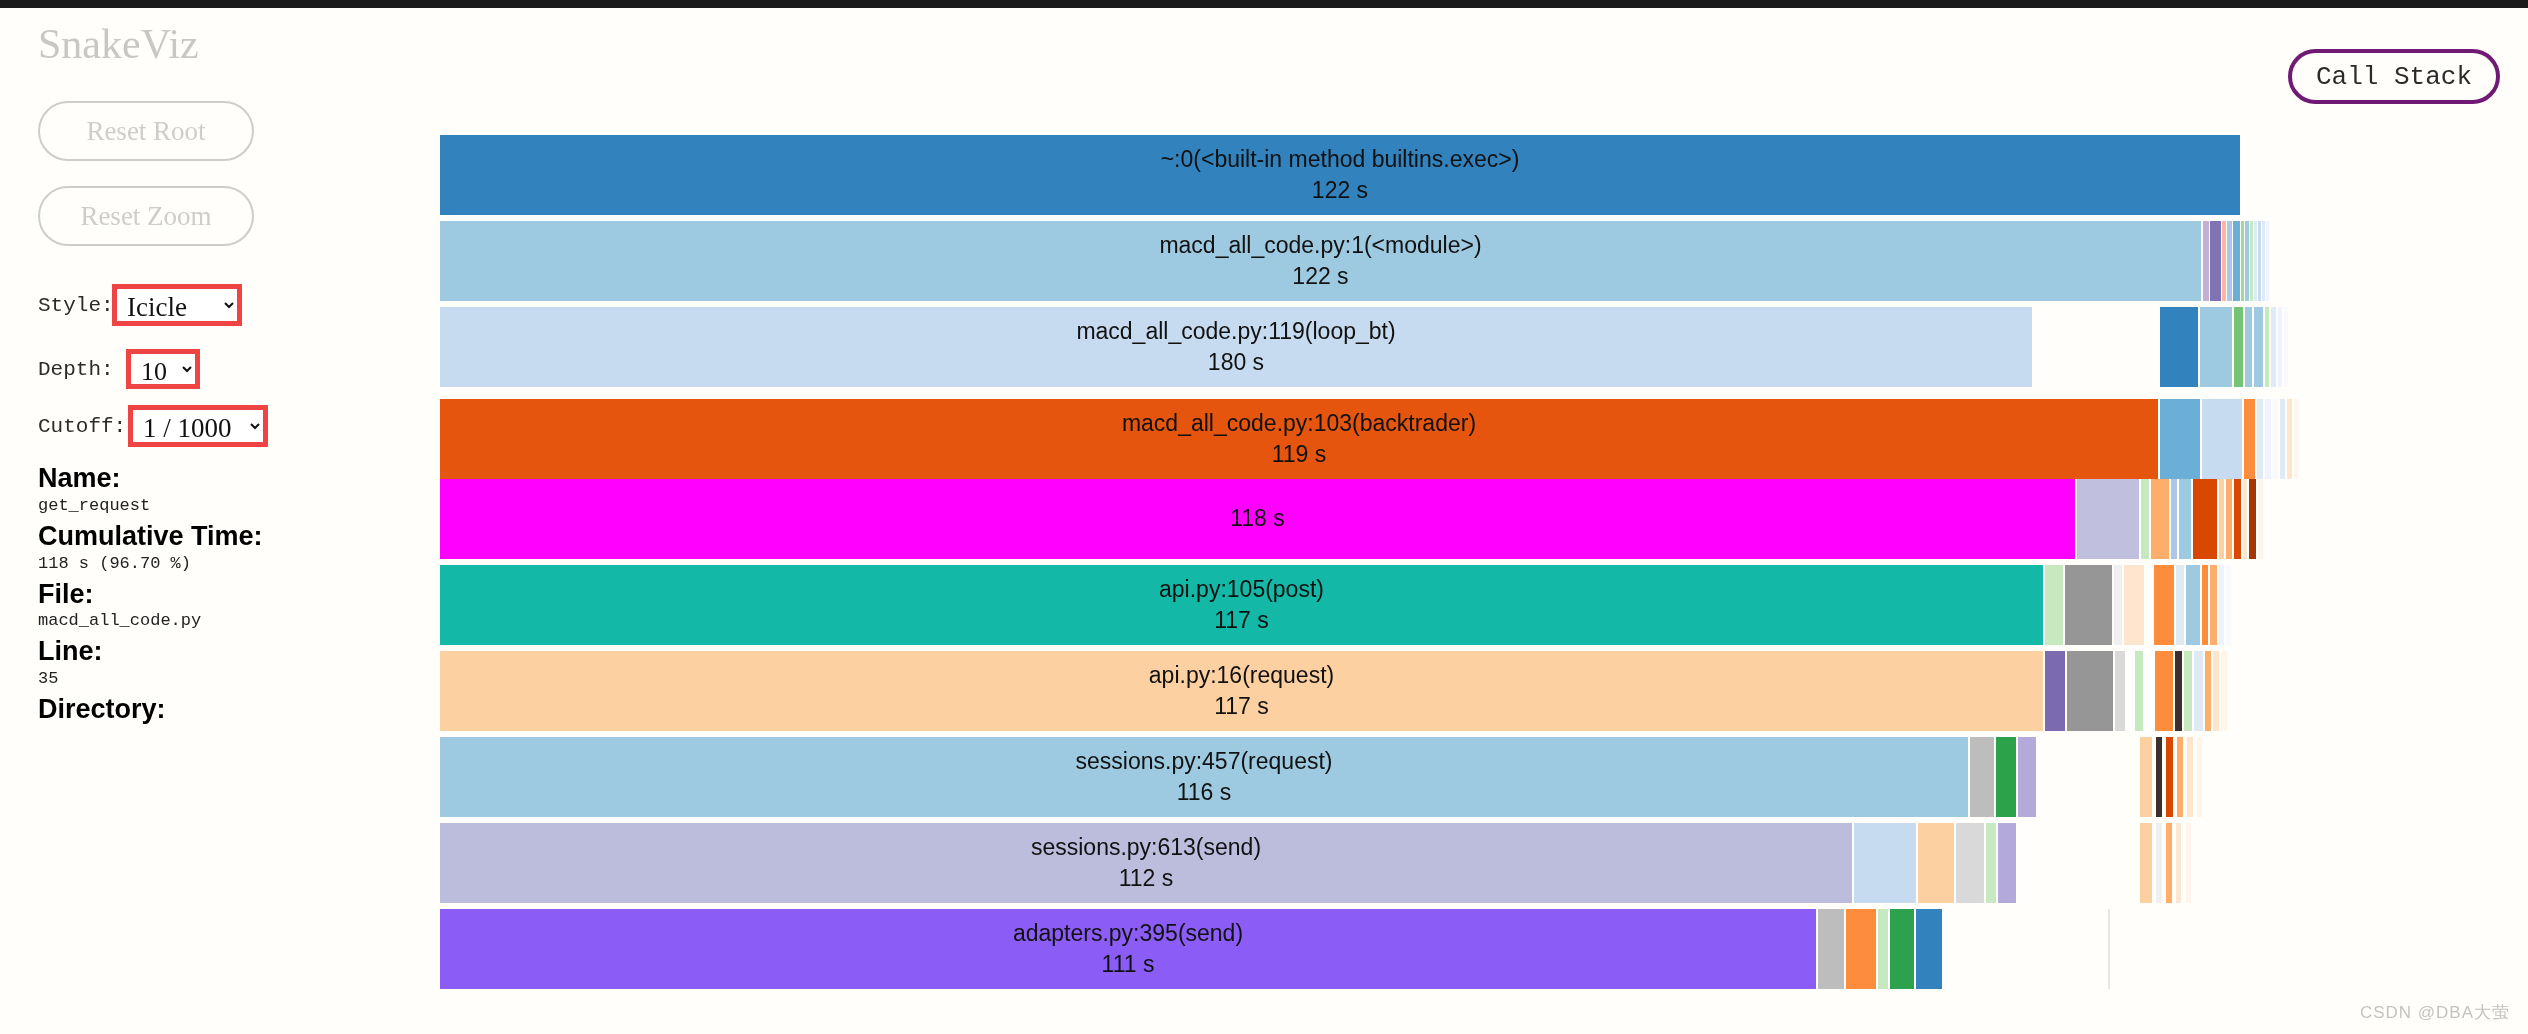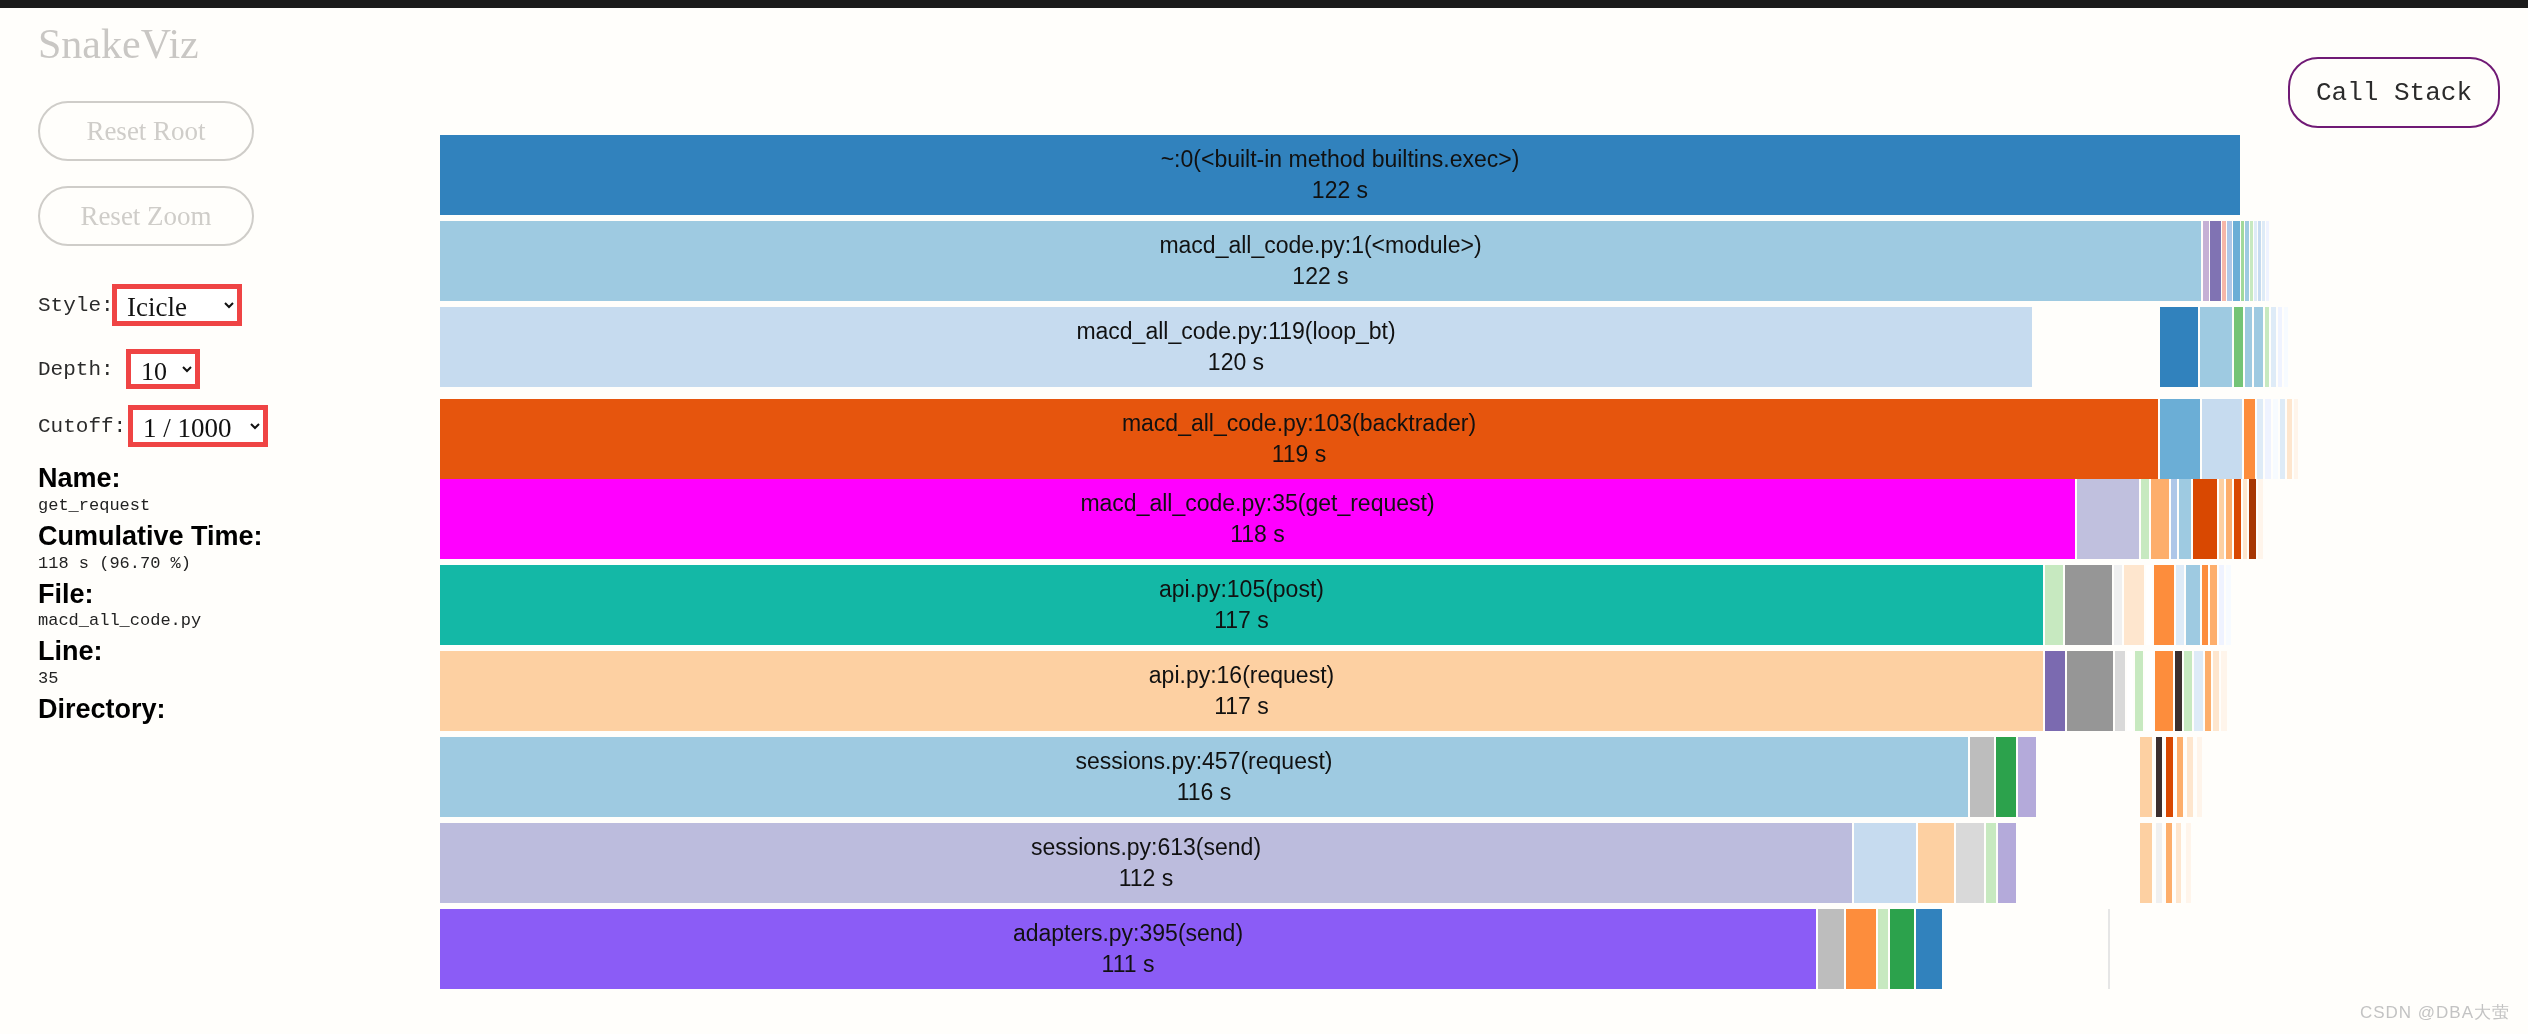--- a/index.html
+++ b/index.html
@@ -121,24 +121,24 @@
     color: #222;
     line-height: 1.35;
     margin: 0 0 3px 0;
     white-space: nowrap;
   }
 
   
   #call-stack-btn {
     position: absolute;
     right: 28px;
-    top: 57px;
+    top: 49px;
     width: 212px;
-    height: 71px;
-    border: 2px solid #701a75;
+    height: 55px;
+    border: 4px solid #701a75;
     border-radius: 30px;
     background: #fffefb;
     color: #2b2b2b;
     font-family: "Liberation Mono", monospace;
     font-size: 26px;
     display: flex;
     align-items: center;
     justify-content: center;
     box-sizing: border-box;
     cursor: pointer;
@@ -274,21 +274,21 @@
         <div class="ic-block" style="left: 1810px; width: 3px; background: rgb(199, 233, 192);"></div>
         <div class="ic-block" style="left: 1814px; width: 3px; background: rgb(222, 235, 247);"></div>
         <div class="ic-block" style="left: 1818px; width: 3px; background: rgb(198, 219, 239);"></div>
         <div class="ic-block" style="left: 1822px; width: 3px; background: rgb(222, 235, 247);"></div>
         <div class="ic-block" style="left: 1826px; width: 3px; background: rgb(239, 243, 255);"></div>
       </div>
       <div class="ic-row" style="top: 172px;">
         <div class="ic-block" style="left: 0px; width: 1592px; background: rgb(198, 219, 239);">
           <div class="ic-label">
             <span>macd_all_code.py:119(loop_bt)</span>
-            <span>120 s</span>
+            <span>180 s</span>
           </div>
         </div>
         <div class="ic-block" style="left: 1720px; width: 38px; background: rgb(49, 130, 189);"></div>
         <div class="ic-block" style="left: 1760px; width: 32px; background: rgb(158, 202, 225);"></div>
         <div class="ic-block" style="left: 1794px; width: 9px; background: rgb(116, 196, 118);"></div>
         <div class="ic-block" style="left: 1805px; width: 7px; background: rgb(158, 202, 225);"></div>
         <div class="ic-block" style="left: 1814px; width: 9px; background: rgb(158, 202, 225);"></div>
         <div class="ic-block" style="left: 1825px; width: 4px; background: rgb(199, 233, 192);"></div>
         <div class="ic-block" style="left: 1831px; width: 5px; background: rgb(222, 235, 247);"></div>
         <div class="ic-block" style="left: 1838px; width: 4px; background: rgb(239, 243, 255);"></div>
@@ -307,21 +307,20 @@
         <div class="ic-block" style="left: 1817px; width: 6px; background: rgb(222, 235, 247);"></div>
         <div class="ic-block" style="left: 1825px; width: 6px; background: rgb(239, 243, 255);"></div>
         <div class="ic-block" style="left: 1833px; width: 5px; background: rgb(247, 251, 255);"></div>
         <div class="ic-block" style="left: 1840px; width: 5px; background: rgb(222, 235, 247);"></div>
         <div class="ic-block" style="left: 1847px; width: 5px; background: rgb(254, 230, 206);"></div>
         <div class="ic-block" style="left: 1854px; width: 4px; background: rgb(255, 245, 235);"></div>
       </div>
       <div class="ic-row" style="top: 344px;">
         <div class="ic-block" style="left: 0px; width: 1635px; background: rgb(255, 0, 255);">
           <div class="ic-label">
-            <span>macd_all_code.py:35(get_request)</span>
             <span>118 s</span>
           </div>
         </div>
         <div class="ic-block" style="left: 1637px; width: 62px; background: rgb(192, 192, 222);"></div>
         <div class="ic-block" style="left: 1701px; width: 8px; background: rgb(199, 233, 192);"></div>
         <div class="ic-block" style="left: 1711px; width: 18px; background: rgb(253, 174, 107);"></div>
         <div class="ic-block" style="left: 1731px; width: 6px; background: rgb(174, 199, 232);"></div>
         <div class="ic-block" style="left: 1739px; width: 12px; background: rgb(158, 202, 225);"></div>
         <div class="ic-block" style="left: 1753px; width: 24px; background: rgb(217, 72, 1);"></div>
         <div class="ic-block" style="left: 1779px; width: 5px; background: rgb(253, 208, 162);"></div>

